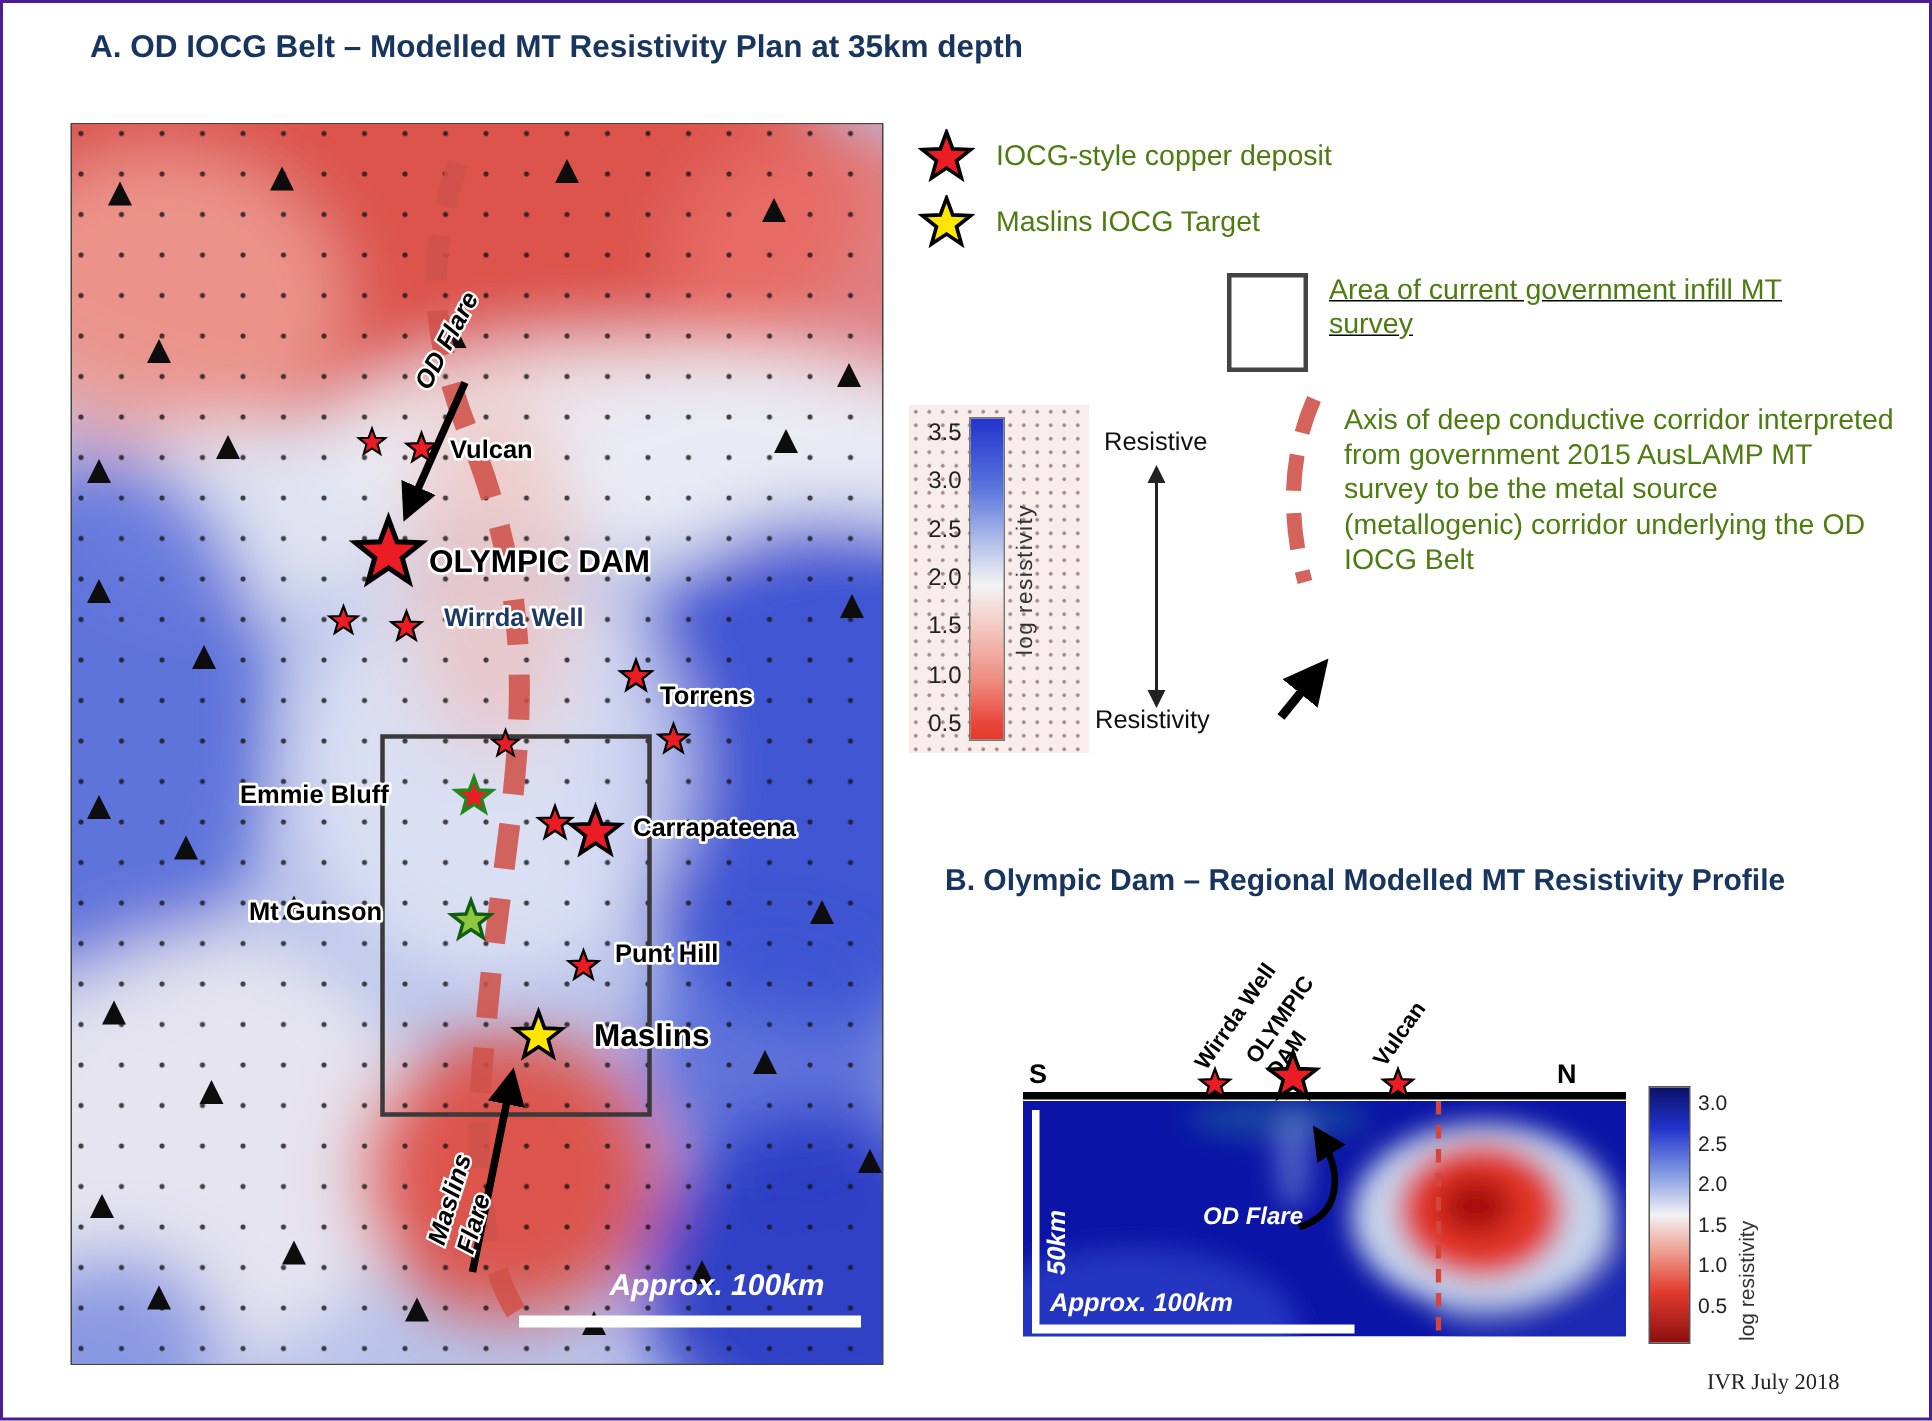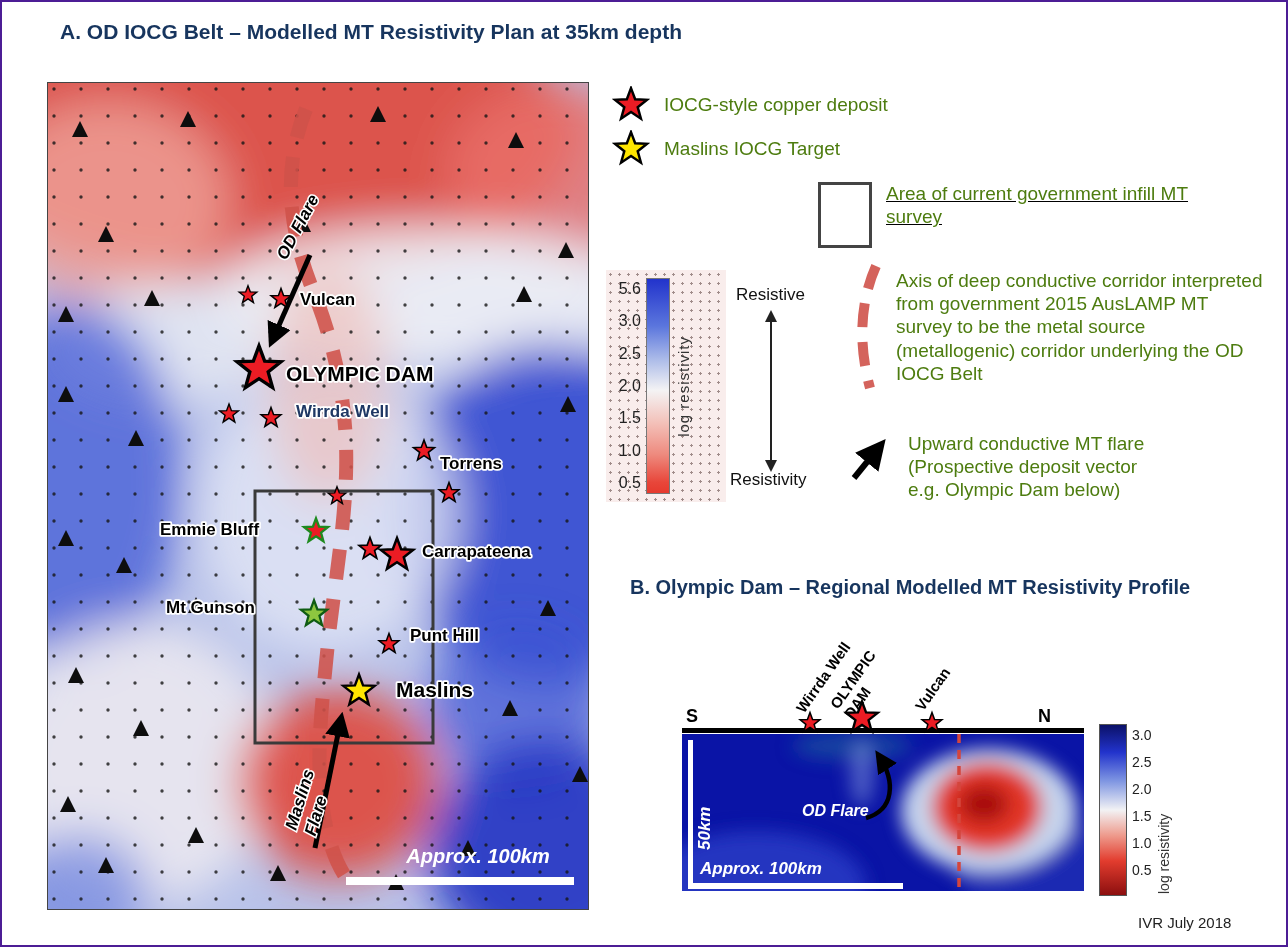--- a/index.html
+++ b/index.html
@@ -33,21 +33,21 @@
   .vert-label{writing-mode:vertical-rl;transform:rotate(180deg);font-size:15px;color:#333;margin-left:5px;letter-spacing:1px;}
   .rescon{font-size:17px;color:#111;}
   
   .cbb{left:1097px;top:722px;display:flex;gap:5px;}
   .cb-bar-b{width:26px;height:170px;border:1px solid #555;
             background:linear-gradient(to bottom,#0b1168 0%,#2233cc 16%,#7f96e2 33%,#f2f2f4 50%,#ee9a8c 65%,#e23c2e 80%,#8c0f0f 100%);}
   .cbb-ticks{display:flex;flex-direction:column;justify-content:space-between;height:170px;
              font-size:14px;color:#222;padding:3px 0 16px 0;box-sizing:border-box;}
   .cbb-rot{writing-mode:vertical-rl;transform:rotate(180deg);font-size:14px;color:#333;height:170px;display:flex;align-items:center;}
   .caption{font-size:19px;color:#000;}
-  .credit{font-size:15px;color:#222;}
+  .credit{font-size:15px;color:#222;font-family:Liberation Serif, serif;}
   .plab{font-size:15px;font-weight:600;fill:#000;}
 </style>
 </head>
 <body>
 
 <div class="frame">
 
   <svg width="0" height="0" style="position:absolute">
     <defs>
       <path id="starp" d="M0,-11 L2.70,-3.72 L10.46,-3.40 L4.37,1.42 L6.47,8.90 L0,4.6 L-6.47,8.90 L-4.37,1.42 L-10.46,-3.40 L-2.70,-3.72 Z"></path>
@@ -195,28 +195,25 @@
 
   <div class="legend-row" style="left:842px;top:430px;align-items:flex-start;">
     <svg width="50" height="54" viewBox="0 0 50 54" style="flex:0 0 auto;">
       <defs>
         <marker id="ah3" markerWidth="5" markerHeight="5" viewBox="0 0 10 10" refX="7" refY="5" orient="auto">
           <path d="M0,0 L10,5 L0,10 Z" fill="#000"></path>
         </marker>
       </defs>
       <path d="M10,46 L36,14" stroke="#000" stroke-width="6" marker-end="url(#ah3)" fill="none"></path>
     </svg>
-    <div class="legend-label pre" style="width:372px;">Upward conductive MT flare
-(Prospective deposit vector
- e.g. Olympic Dam below)</div>
   </div>
 
   <div class="abs cb-panel">
     <div class="cb-ticks">
-      <span>5.6</span>
+      <span>3.5</span>
       <span>3.0</span>
       <span>2.5</span>
       <span>2.0</span>
       <span>1.5</span>
       <span>1.0</span>
       <span>0.5</span>
     </div>
     <div class="cb-bar-a"></div>
     <div class="vert-label">log resistivity</div>
   </div>

